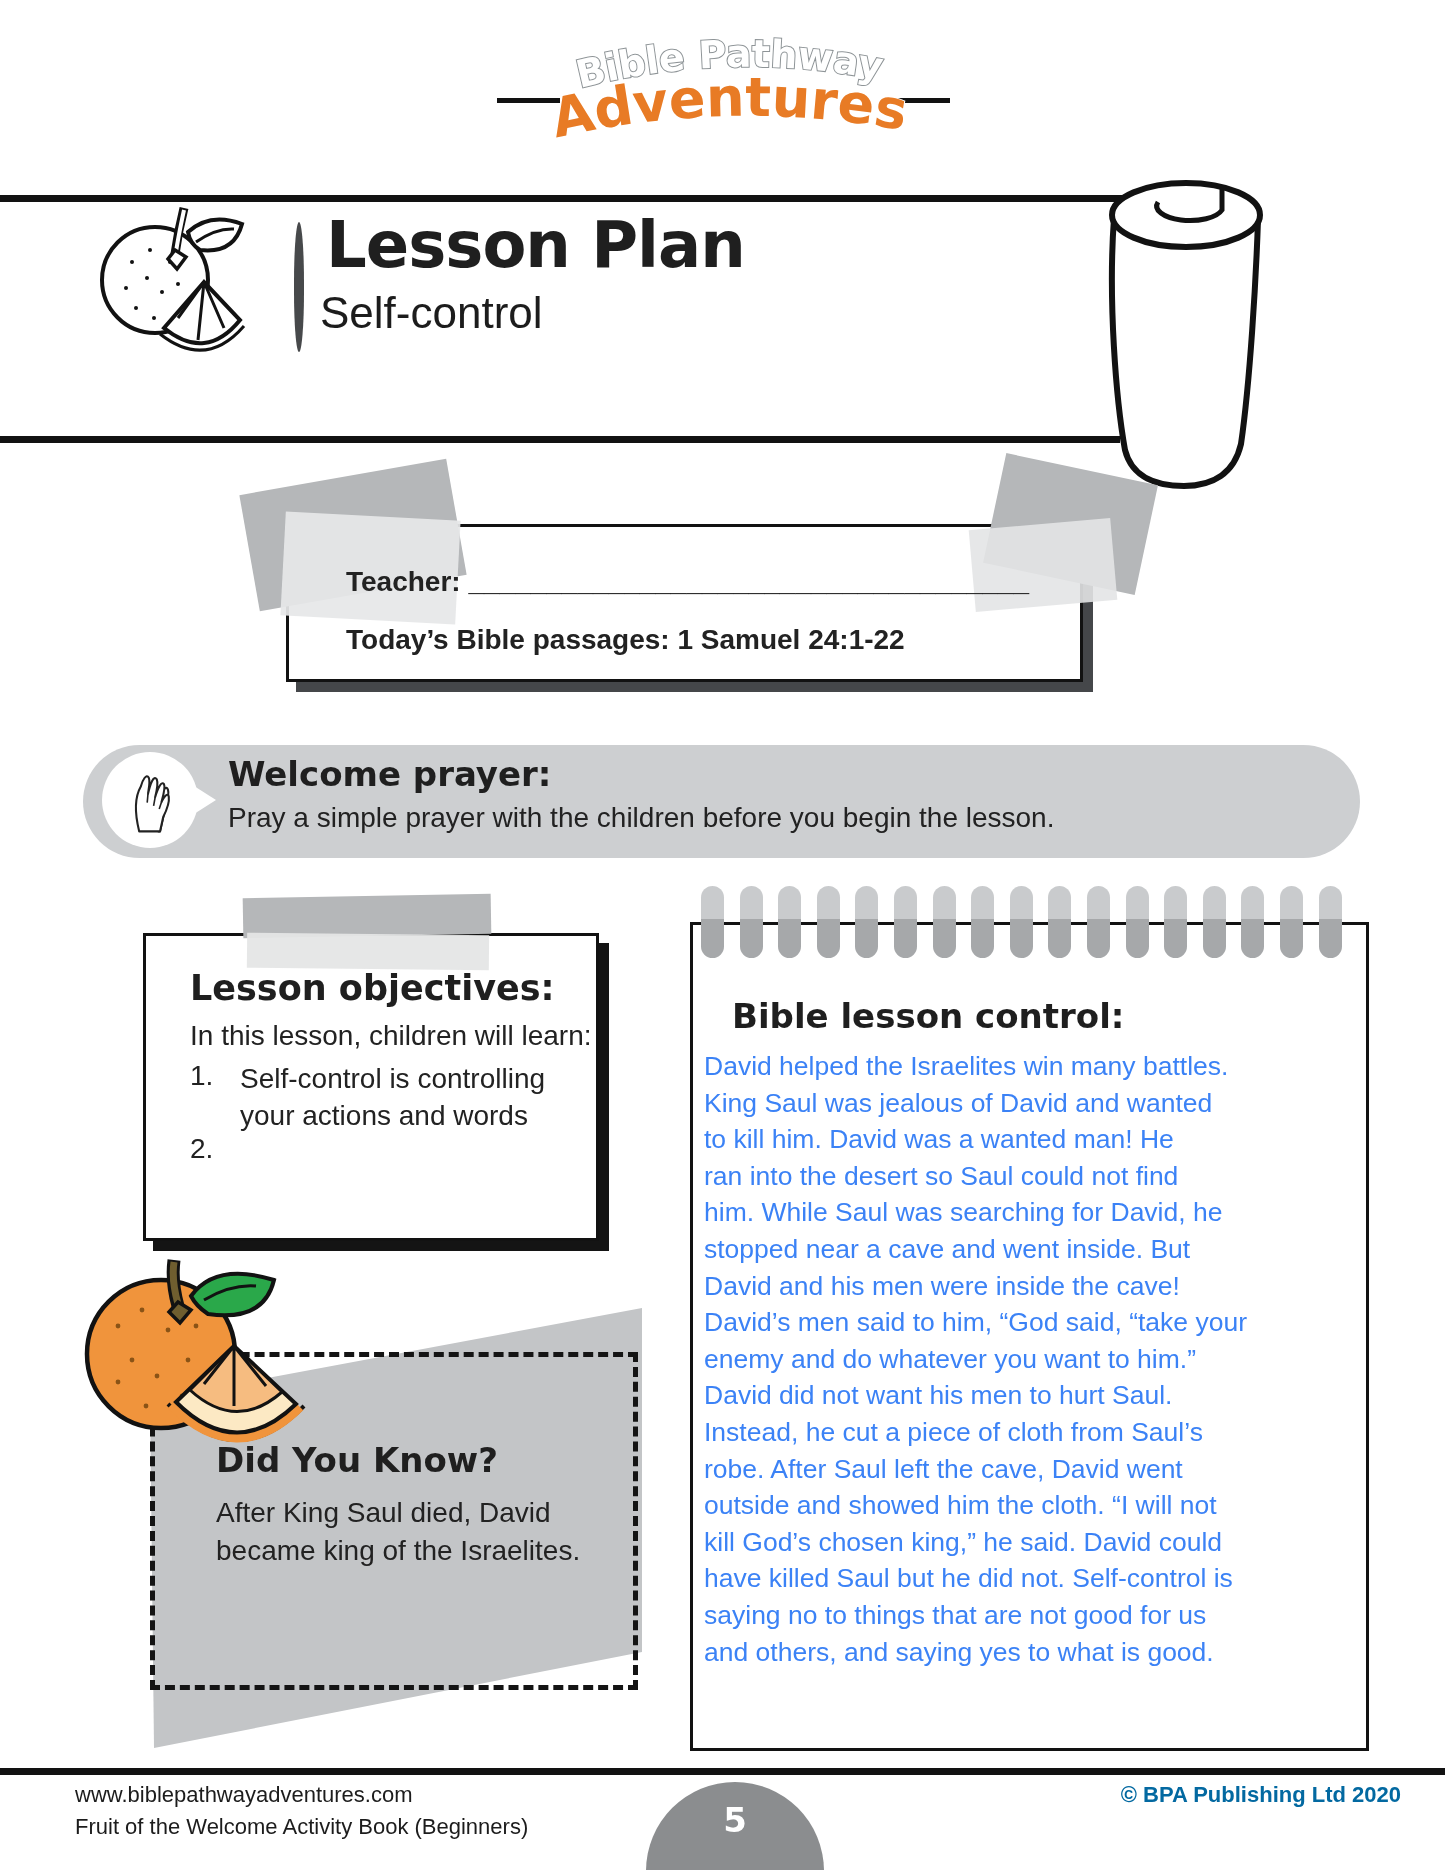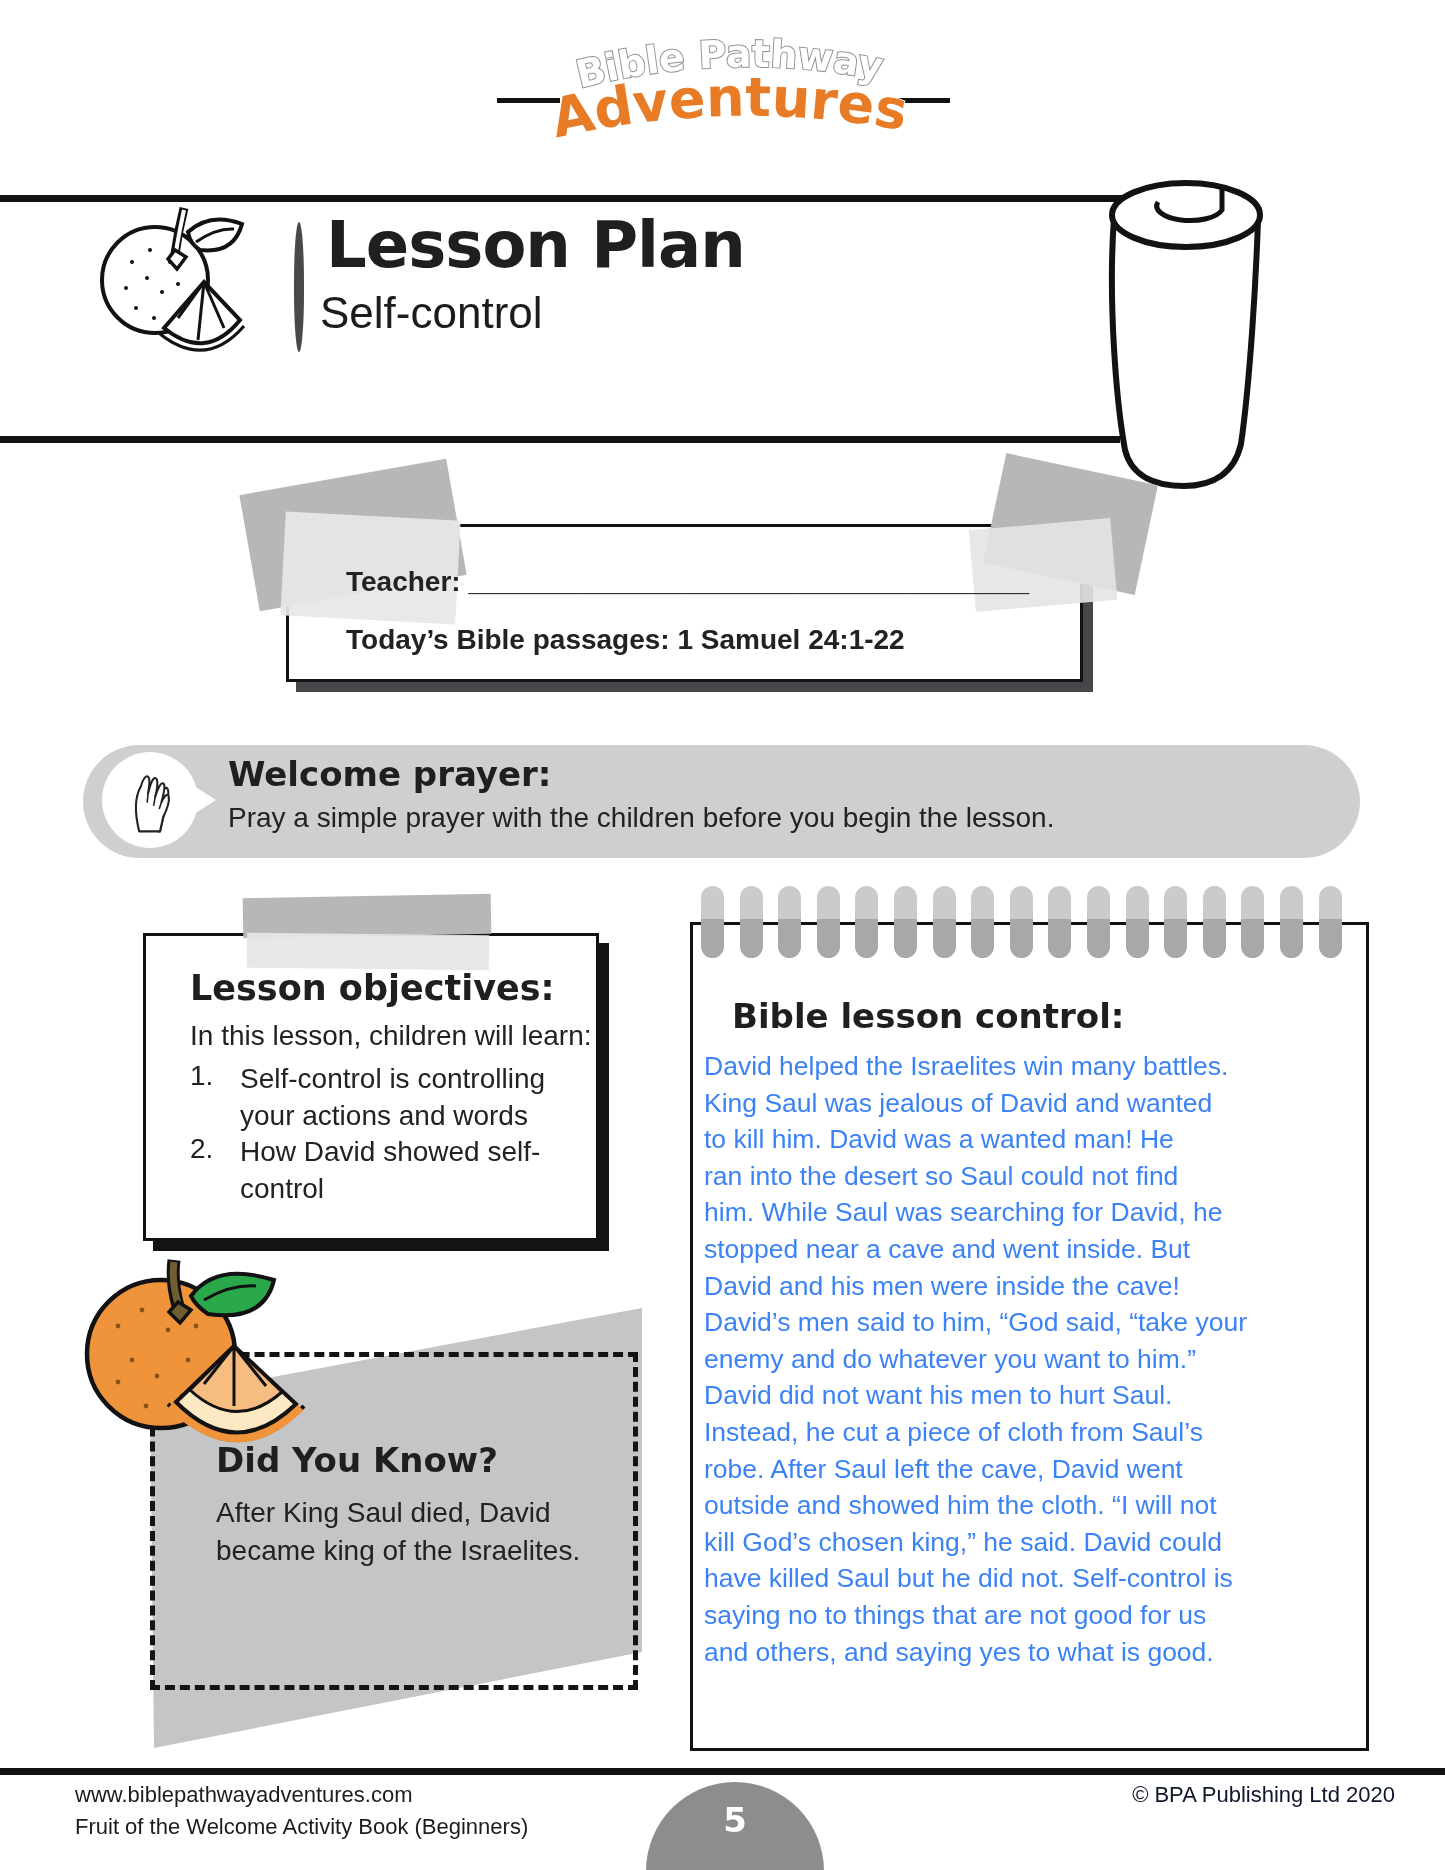--- a/index.html
+++ b/index.html
@@ -43,21 +43,21 @@
   
   #notebook-box{left:690px;top:922px;width:673px;height:823px;background:#fff;border:3px solid #121212;}
   #overview-title{left:732px;top:996px;font-size:34px;}
   #overview-body{left:704px;top:1048px;width:630px;font-size:26.5px;line-height:36.6px;color:#3b82f6;}
   .spiral{position:absolute;width:23px;height:72px;border-radius:12px;
           background:linear-gradient(to bottom,#c9cbcd 0%,#c9cbcd 46%,#a6a8aa 46%,#a6a8aa 100%);}
   
   #footer-line{left:0;top:1768px;width:1445px;height:7px;}
   #footer-website{left:75px;top:1782px;font-size:22px;color:#1c1c1c;}
   #footer-book{left:75px;top:1814px;font-size:22px;color:#1c1c1c;}
-  #footer-copyright{right:50px;top:1782px;font-size:22px;color:#0f172a;}
+  #footer-copyright{right:44px;top:1782px;font-size:22px;color:#0369a1;font-weight:bold;}
   #page-circle{left:646px;top:1782px;width:178px;height:178px;border-radius:50%;background:#8b8d8f;}
   #page-number{left:646px;top:1800px;width:178px;text-align:center;font-size:34px;font-weight:bold;color:#fff;
                font-family:"DejaVu Sans",sans-serif;}
 </style>
 </head>
 <body>
 
 <div id="page">
 
   <div class="abs" style="left:497px;top:98px;width:63px;height:5px;background:#121212;"></div>
@@ -134,22 +134,20 @@
 
   <div class="abs" id="objectives-box"></div>
   <div class="tape" style="left:243px;top:896px;width:248px;height:40px;background:#b5b7b9;transform:rotate(-1deg);"></div>
   <div class="tape" style="left:247px;top:934px;width:242px;height:35px;background:#e4e5e6;opacity:.94;transform:rotate(.6deg);"></div>
   <div class="abs heading" id="objectives-title">Lesson objectives:</div>
   <div class="abs body-text" id="objectives-intro">In this lesson, children will learn:</div>
   <div class="obj-num body-text" style="top:1060px;font-size:28px;">1.</div>
   <div class="obj-text body-text" style="top:1060px;font-size:28px;">Self-control is controlling
 your actions and words</div>
   <div class="obj-num body-text" style="top:1133px;font-size:28px;">2.</div>
-  <div class="obj-text body-text" style="top:1133px;font-size:28px;">How David showed self-
-control</div>
 
   <div class="abs" id="dyk-gray"></div>
   <div class="abs" id="dyk-dashed"></div>
   <div class="abs body-text pre" id="dyk-body">After King Saul died, David
 became king of the Israelites.</div>
   <div class="abs heading" id="dyk-title">Did You Know?</div>
 
   <svg class="abs" style="left:56px;top:1254px;" width="252" height="200" viewBox="0 0 252 200">
     <circle cx="105" cy="100" r="74" fill="#f0943c" stroke="#121212" stroke-width="4.5"></circle>
     <g fill="#8a5316">

